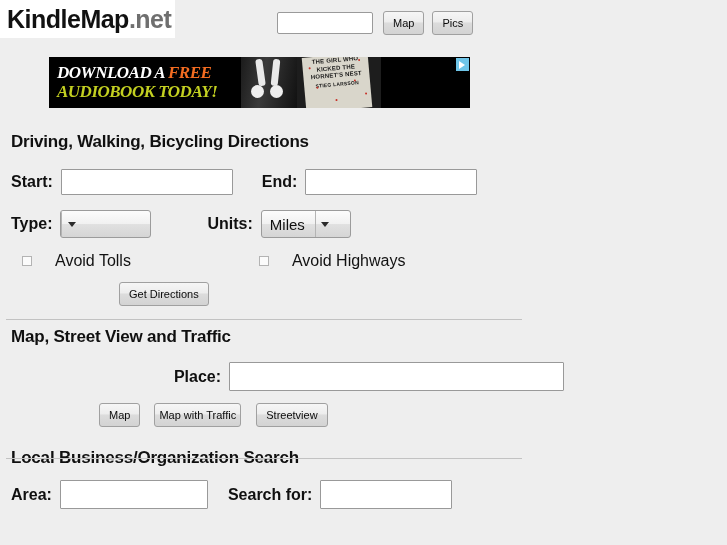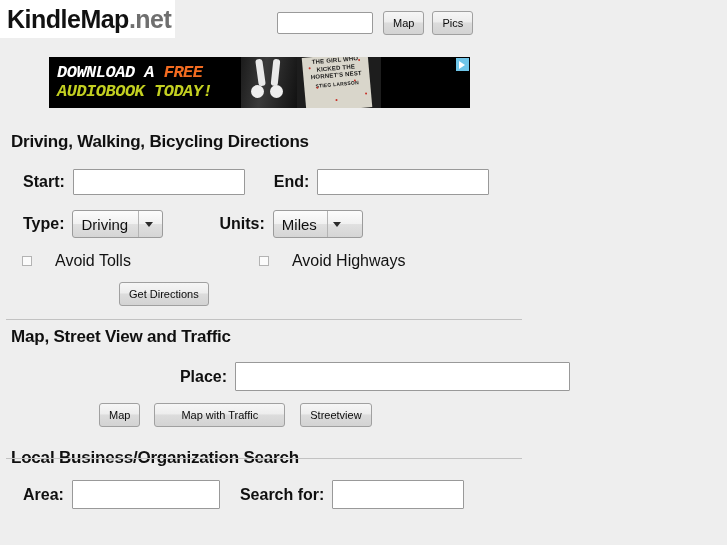--- a/index.html
+++ b/index.html
@@ -86,21 +86,21 @@
     width: 421px;
     height: 51px;
     background: #000000;
     overflow: hidden;
   }
   #ad-text {
     position: absolute;
     left: 8px;
     top: 6px;
     line-height: 19px;
-    font-family: Liberation Mono, monospace;
+    font-family: Liberation Serif, serif;
     font-weight: bold;
     font-size: 17px;
     font-style: italic;
     letter-spacing: -0.5px;
   }
   #ad-line1 { color: #ffffff; }
   #ad-line1 .hl { color: #f36c21; }
   #ad-line2 { color: #c3d021; text-align: center; }
 
   #ad-earbuds {
@@ -259,21 +259,21 @@
     font-size: 17px;
     font-weight: bold;
     color: #101010;
     margin: 0;
     padding: 10px 0 0 11px;
     letter-spacing: -0.2px;
   }
   .row {
     display: flex;
     align-items: center;
-    padding-left: 23px;
+    padding-left: 11px;
   }
   .lbl {
     font-family: "Liberation Sans", sans-serif;
     font-size: 16px;
     font-weight: bold;
     color: #101010;
   }
   .tbox {
     border: 1px solid #999999;
     background: #ffffff;
@@ -402,21 +402,20 @@
   <div class="row" style="margin-top:17px;">
     <span class="lbl">Start:</span>
     <input class="tbox" type="text" style="width: 162px; margin-left: 8px;" value="">
     <span class="lbl" style="margin-left:29px;">End:</span>
     <input class="tbox" type="text" style="width: 162px; margin-left: 8px;" value="">
   </div>
 
   <div class="row" style="margin-top:15px;">
     <span class="lbl">Type:</span>
     <div class="sel" style="margin-left:8px;width:89px;">
-      <span class="val">Driving</span>
       <span class="arrowbox">
           <span class="arrow"></span>
         </span>
     </div>
     <span class="lbl" style="margin-left:56px;">Units:</span>
     <div class="sel" style="margin-left:8px;width:88px;">
       <span class="val">Miles</span>
       <span class="arrowbox">
           <span class="arrow"></span>
         </span>
@@ -438,21 +437,21 @@
 
   <h2 class="section-title" style="padding-top:21px;">Map, Street View and Traffic</h2>
 
   <div class="row" style="margin-top:15px;justify-content:center;">
     <span class="lbl">Place:</span>
     <input class="tbox" type="text" style="width: 325px; margin-left: 8px; height: 23px;" value="">
   </div>
 
   <div class="row" style="margin-top:12px;padding-left:99px;">
     <button class="btn" style="padding:5px 9px;">Map</button>
-    <button class="btn" style="padding:5px 26px;margin-left:14px;">Map with Traffic</button>
+    <button class="btn" style="padding:5px 4px;margin-left:14px;">Map with Traffic</button>
     <button class="btn" style="padding:5px 9px;margin-left:15px;">Streetview</button>
   </div>
 
   <hr class="sep" style="top:336px;">
 
   <h2 class="section-title" style="padding-top:21px;">Local Business/Organization Search</h2>
 
   <div class="row" style="margin-top:12px;">
     <span class="lbl">Area:</span>
     <input class="tbox" type="text" style="width: 138px; margin-left: 8px; height: 23px;" value="">

